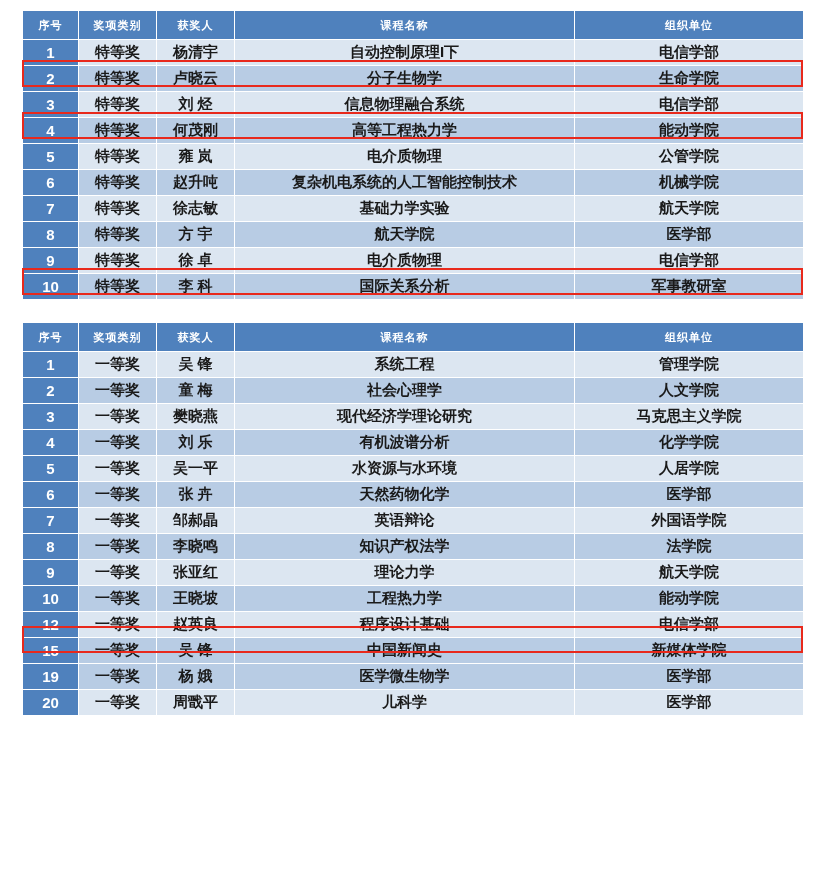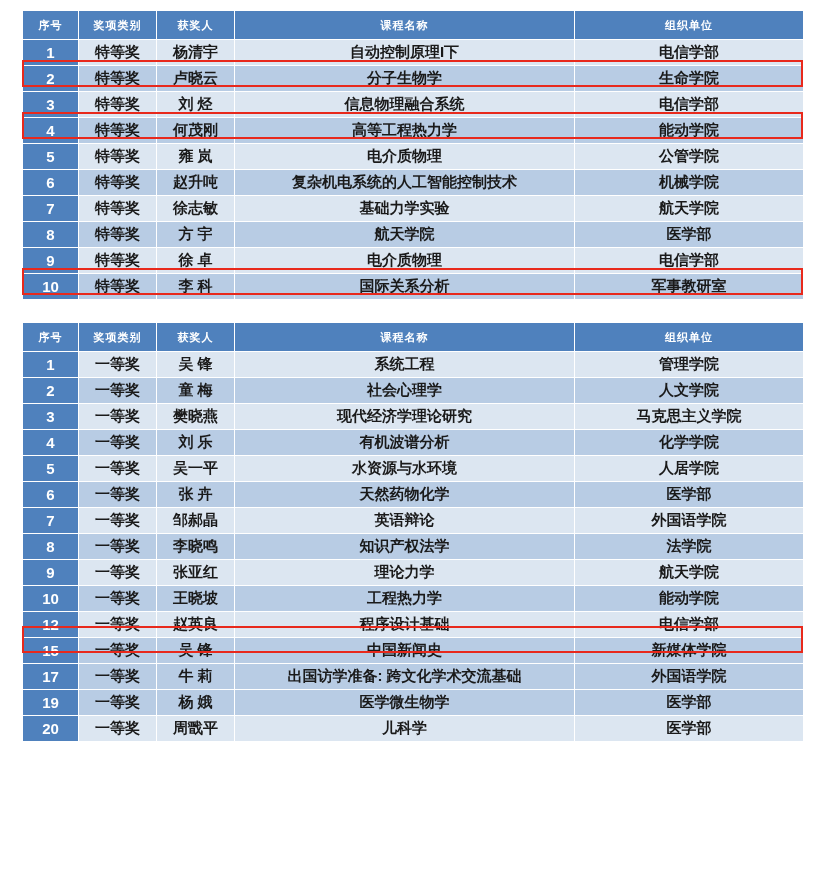--- a/index.html
+++ b/index.html
@@ -268,27 +268,20 @@
         <td>电信学部</td>
       </tr>
       <tr class="odd">
         <td class="idx">15</td>
         <td>一等奖</td>
         <td>吴 锋</td>
         <td>中国新闻史</td>
         <td>新媒体学院</td>
       </tr>
       <tr class="odd">
-        <td class="idx">17</td>
-        <td>一等奖</td>
-        <td>牛 莉</td>
-        <td>出国访学准备: 跨文化学术交流基础</td>
-        <td>外国语学院</td>
-      </tr>
-      <tr class="odd">
         <td class="idx">19</td>
         <td>一等奖</td>
         <td>杨 娥</td>
         <td>医学微生物学</td>
         <td>医学部</td>
       </tr>
       <tr class="even">
         <td class="idx">20</td>
         <td>一等奖</td>
         <td>周戬平</td>

